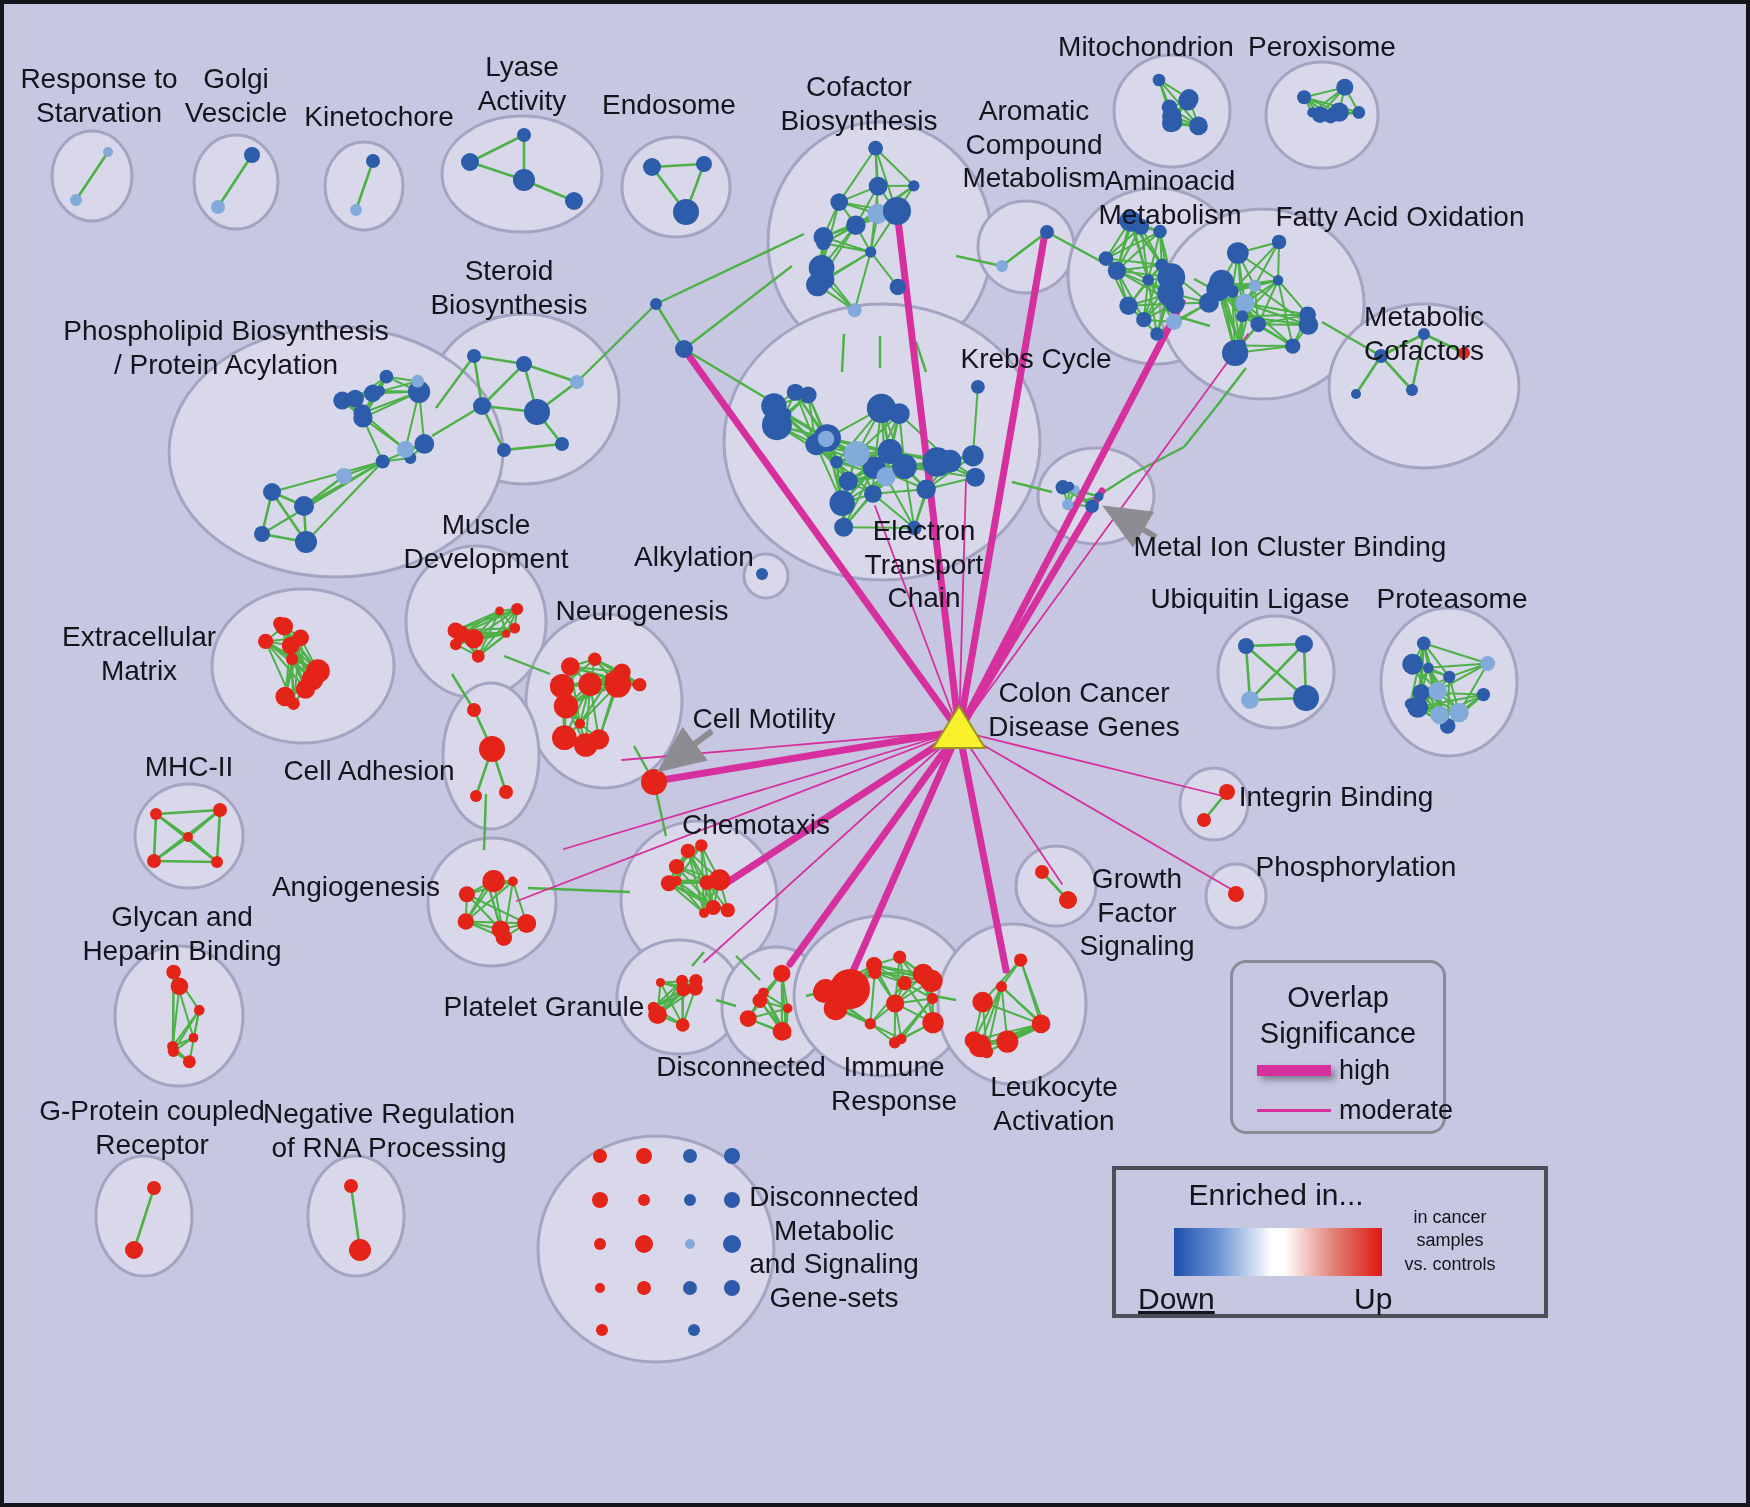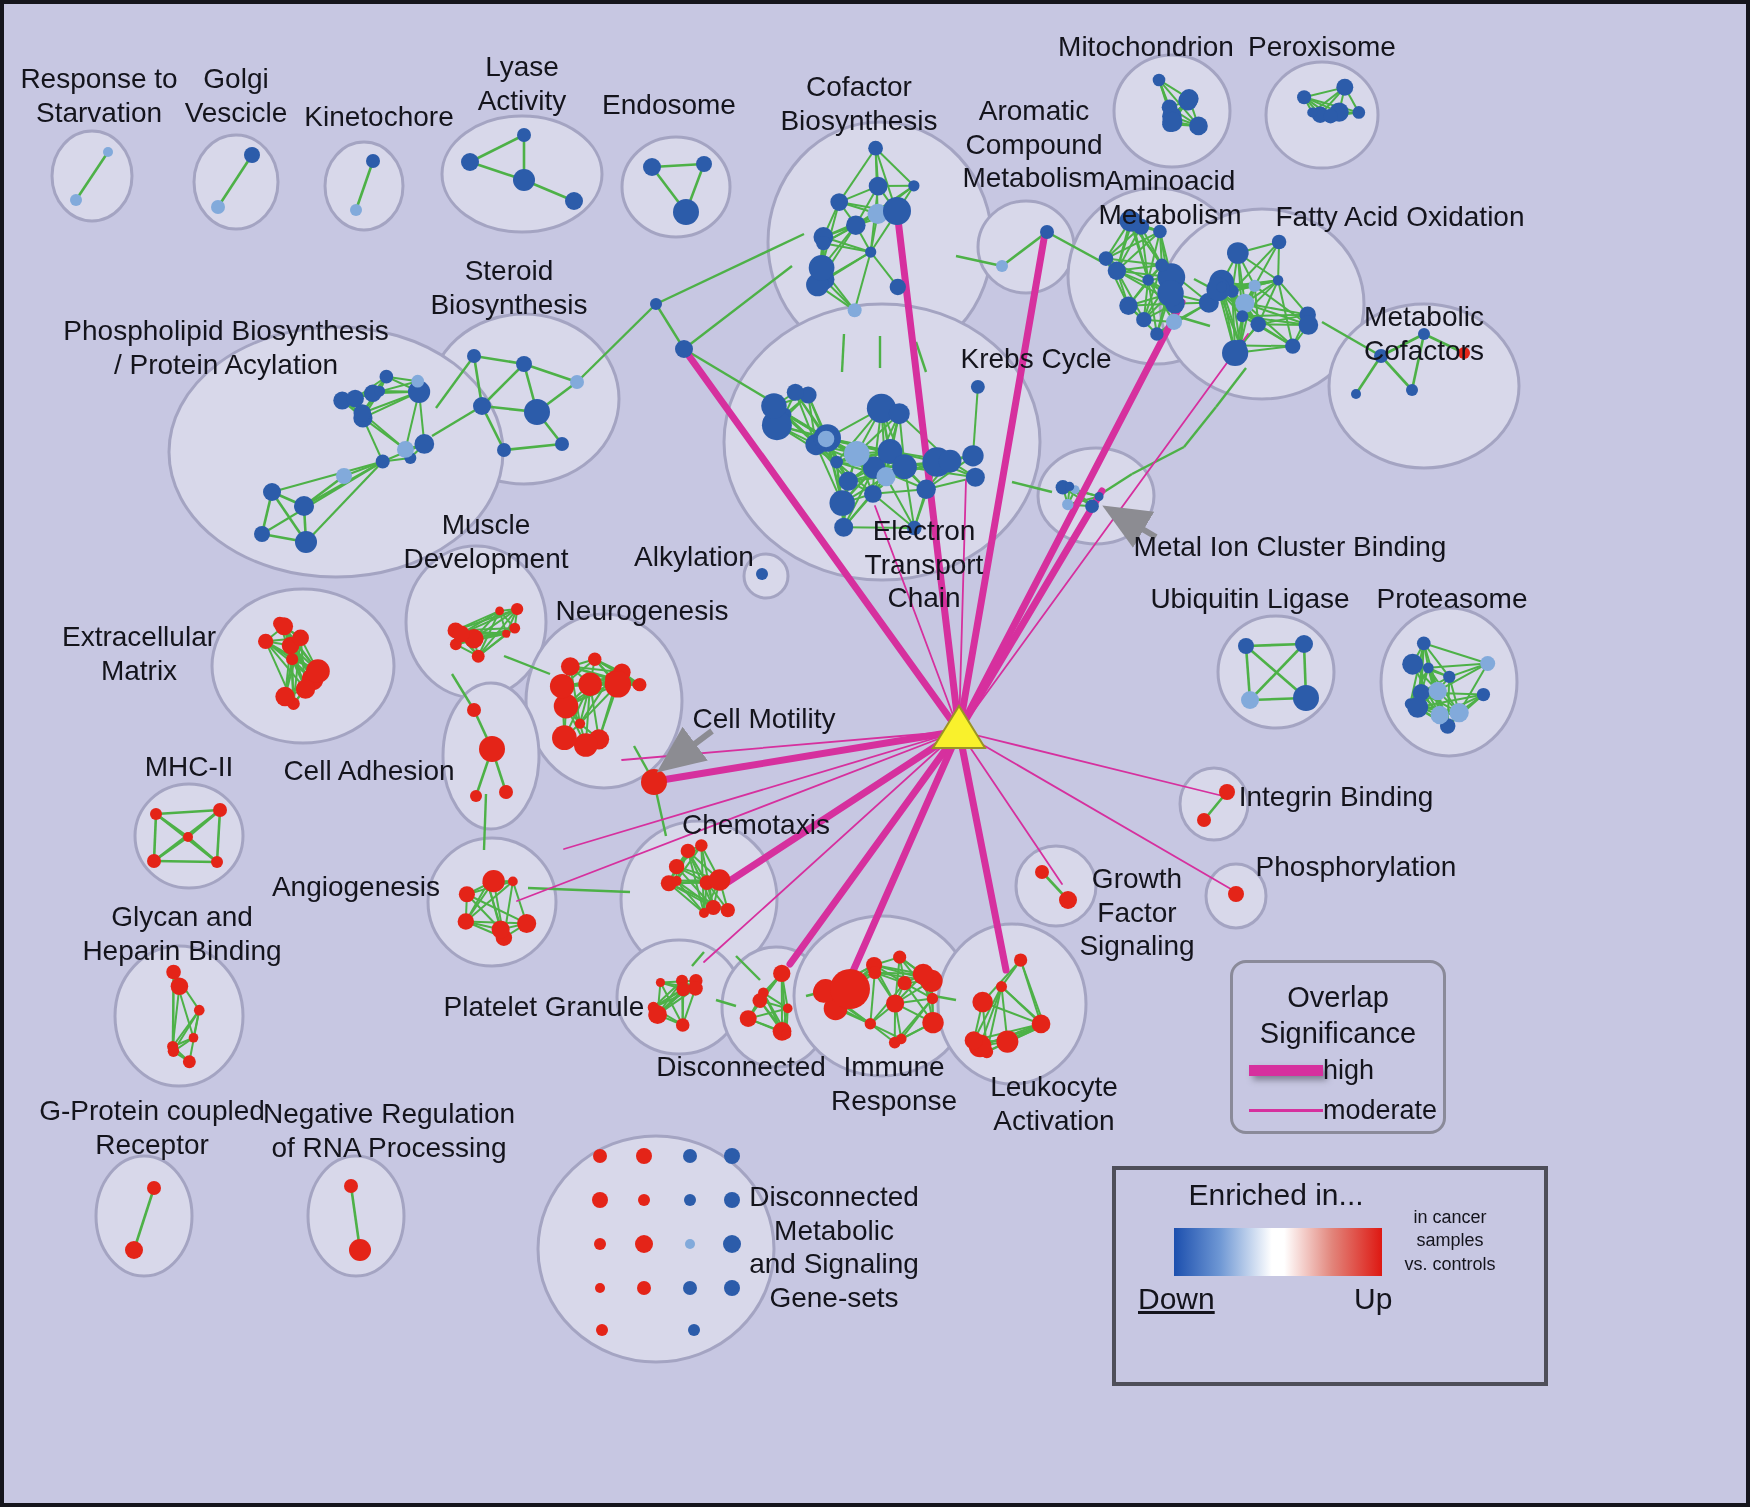--- a/index.html
+++ b/index.html
@@ -8,29 +8,29 @@
         font-family:"Liberation Sans", sans-serif;}
   #net-svg{position:absolute;left:0;top:0;}
   .lbl{position:absolute;transform:translateX(-50%);text-align:center;
        font-size:28px;line-height:1.2;color:#14141c;white-space:pre-line;
        pointer-events:none;}
   
   .overlap-box{position:absolute;left:1226px;top:956px;width:216px;height:174px;
        border:3px solid #8a8a99;border-radius:16px;box-sizing:border-box;}
   .overlap-title{text-align:center;font-size:29px;line-height:1.25;margin-top:16px;
        white-space:pre-line;color:#14141c;}
-  .ov-item{position:absolute;left:16px;display:flex;align-items:center;gap:0;}
+  .ov-item{position:absolute;left:24px;display:flex;align-items:center;gap:8px;}
   .ov-item.hi{top:92px;}
   .ov-item.mod{top:132px;}
   .ov-line-high{width:74px;height:11px;background:#d6309e;
        box-shadow:4px 4px 6px rgba(70,70,80,.55);}
   .ov-line-mod{width:74px;height:3px;background:#d6309e;}
   .ov-label{font-size:27px;color:#14141c;}
   
-  .enrich-box{position:absolute;left:1108px;top:1162px;width:436px;height:220px;
+  .enrich-box{position:absolute;left:1108px;top:1162px;width:436px;height:152px;
        border:4px solid #4e4e59;box-sizing:border-box;padding-left:32px;}
   .enrich-title{position:absolute;left:30px;top:8px;width:260px;text-align:center;
        font-size:30px;color:#14141c;}
   .enrich-bar{position:absolute;left:58px;top:58px;width:208px;height:48px;
        background:linear-gradient(90deg,#1c4fae 0%,#6e97d4 22%,#ffffff 47%,#ffffff 53%,#e2857b 76%,#de1812 100%);}
   .enrich-down{position:absolute;left:22px;top:112px;font-size:30px;color:#14141c;text-decoration:underline;}
   .enrich-up{position:absolute;left:238px;top:112px;font-size:30px;color:#14141c;}
   .enrich-note{position:absolute;right:14px;top:36px;width:160px;text-align:center;
        font-size:18px;line-height:1.3;white-space:pre-line;color:#14141c;}
 </style>
@@ -1366,20 +1366,22 @@
   <div class="lbl" style="left:1332px;top:776px">Integrin Binding</div>
   <div class="lbl" style="left:1352px;top:846px">Phosphorylation</div>
   <div class="lbl" style="left:148px;top:1090px">G-Protein coupled
 Receptor</div>
   <div class="lbl" style="left:385px;top:1093px">Negative Regulation
 of RNA Processing</div>
   <div class="lbl" style="left:830px;top:1176px">Disconnected
 Metabolic
 and Signaling
 Gene-sets</div>
+  <div class="lbl" style="left:1080px;top:672px">Colon Cancer
+Disease Genes</div>
 
   <div class="overlap-box">
     <div class="overlap-title">Overlap
 Significance</div>
     <div class="ov-item hi">
       <div class="ov-line-high"></div>
       <span class="ov-label">high</span>
     </div>
     <div class="ov-item mod">
       <div class="ov-line-mod"></div>

